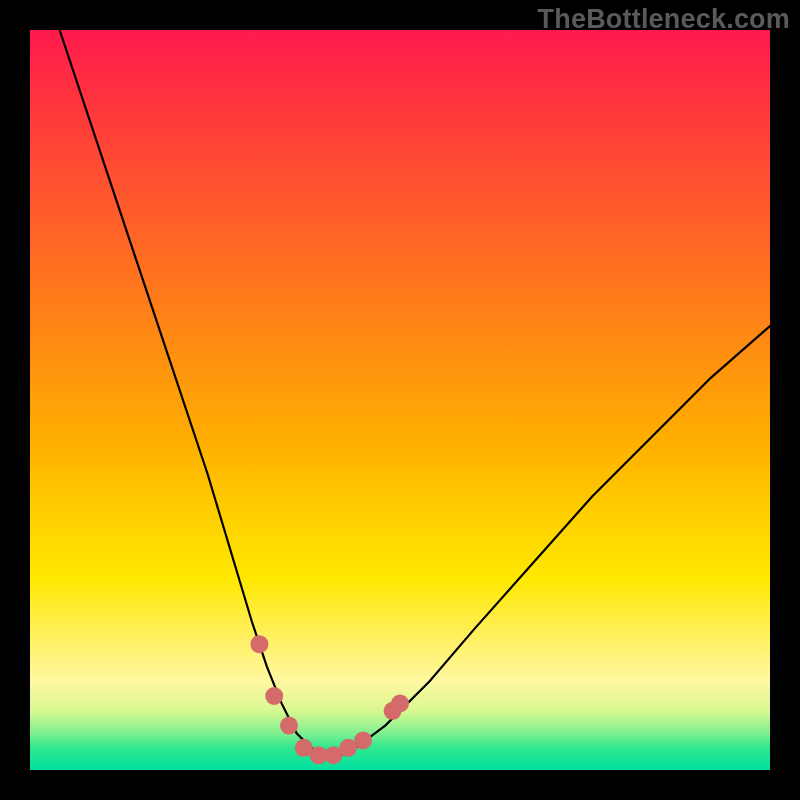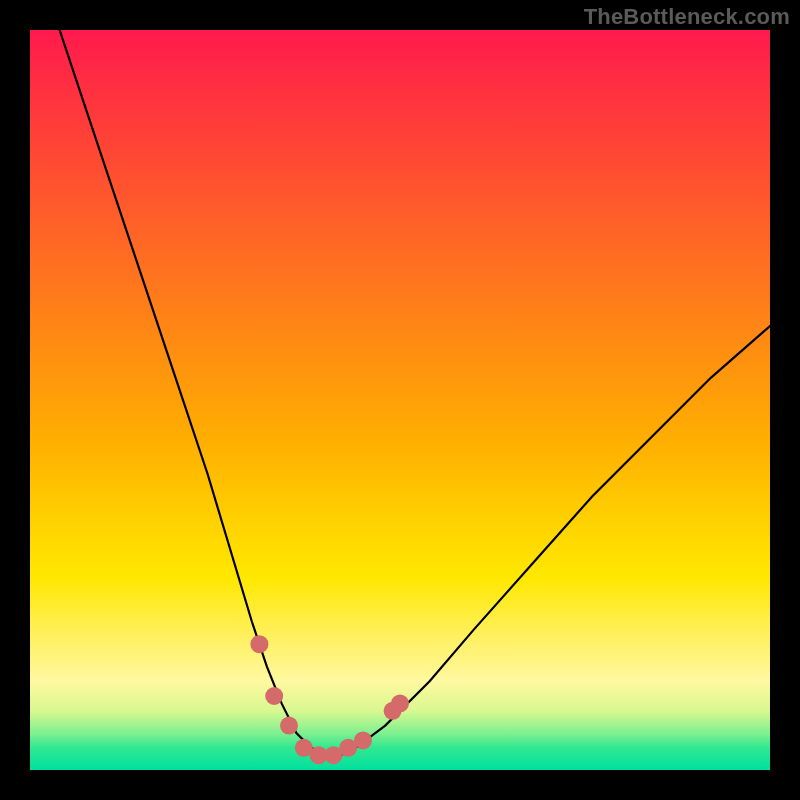--- a/index.html
+++ b/index.html
@@ -31,21 +31,21 @@
       #80f090 95%,
       #30e890 97%,
       #00e0a0 100%
     );
   }
   .watermark {
     position: absolute;
     top: 4px;
     right: 10px;
     font-family: Arial, Helvetica, sans-serif;
-    font-size: 22px;
+    font-size: 27px;
     font-weight: 600;
     color: #5a5a5a;
     letter-spacing: 0.2px;
   }
   svg.curve {
     position: absolute;
     left: 0;
     top: 0;
     width: 740px;
     height: 740px;

